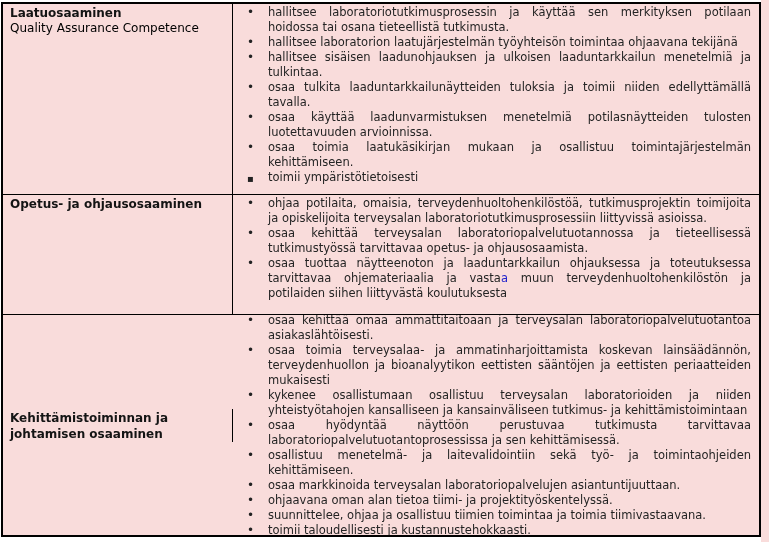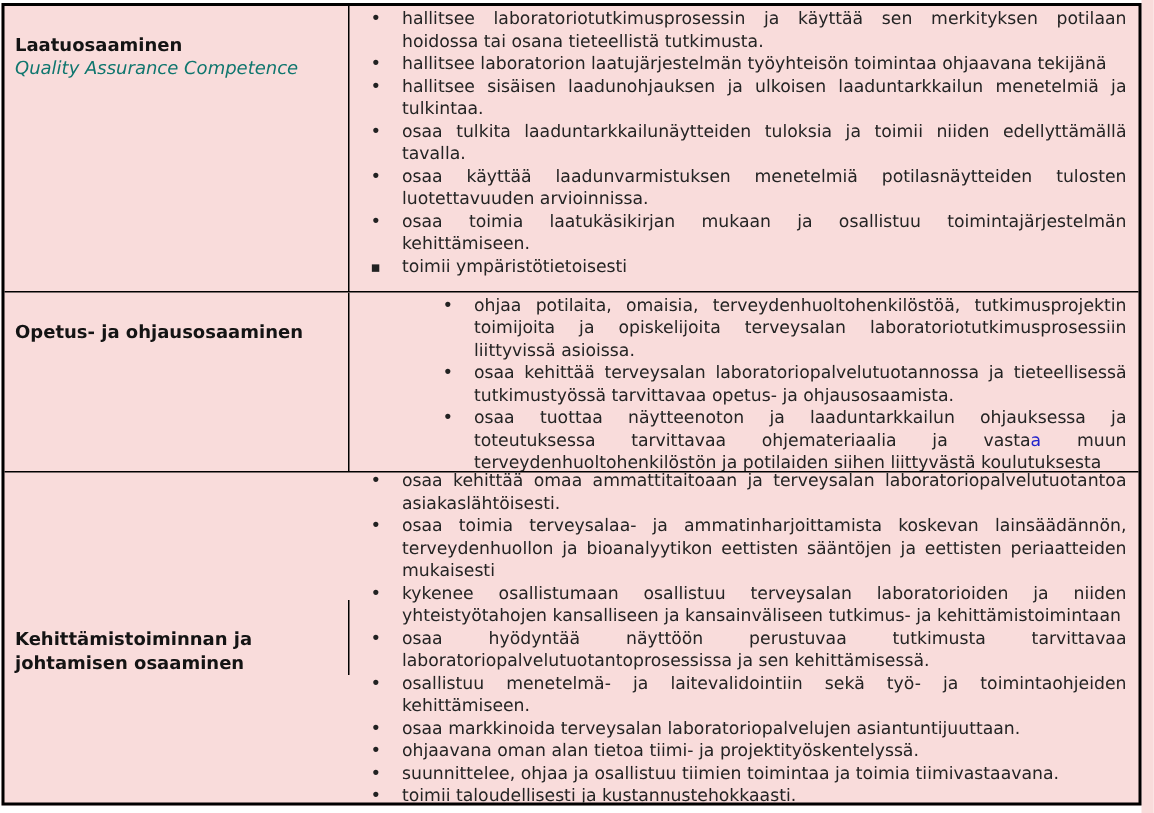--- a/index.html
+++ b/index.html
@@ -11,29 +11,29 @@
   .right-strip{
     position:absolute;top:0;right:0;width:8px;height:542px;background:#f9dcdb;
   }
   .comp-table{
     position:absolute;left:1px;top:2px;width:760px;height:535px;
     box-sizing:border-box;border:2px solid #000;background:#f9dcdb;
     display:flex;flex-direction:column;
   }
   .trow{display:flex;box-sizing:border-box;border-bottom:1px solid #000;overflow:hidden;}
   .trow.row1{height:191px;}
-  .trow.row2{height:120px;gap:48px;}
+  .trow.row2{height:120px;}
   .trow.row3{flex:1;border-bottom:none;align-items:center;}
   .cell-left{
     width:230px;box-sizing:border-box;border-right:1px solid #000;
-    padding:18px 6px 0 7px;overflow:hidden;
+    padding:1px 6px 0 7px;overflow:hidden;
   }
   .cell-right{flex:1;box-sizing:border-box;padding:1px 6px 0 0;overflow:hidden;}
   .title-fi{font-weight:bold;font-size:12px;line-height:16px;color:#141414;}
-  .title-en{font-style:italic;font-size:12px;line-height:15px;color:#0f766e;}
+  .title-en{font-size:12px;line-height:15px;color:#000000;}
   ul.bullets{list-style:none;margin:0;padding:0;}
   ul.bullets li{display:flex;align-items:flex-start;}
   .marker{
     flex:none;width:21px;margin-left:14px;
     font-size:12px;line-height:15px;color:#222222;
   }
   .marker.square{font-size:10px;line-height:15px;padding-top:1px;}
   .btext{
     flex:1;font-size:11.5px;line-height:15px;color:#242424;
     text-align:justify;padding-right:2px;

